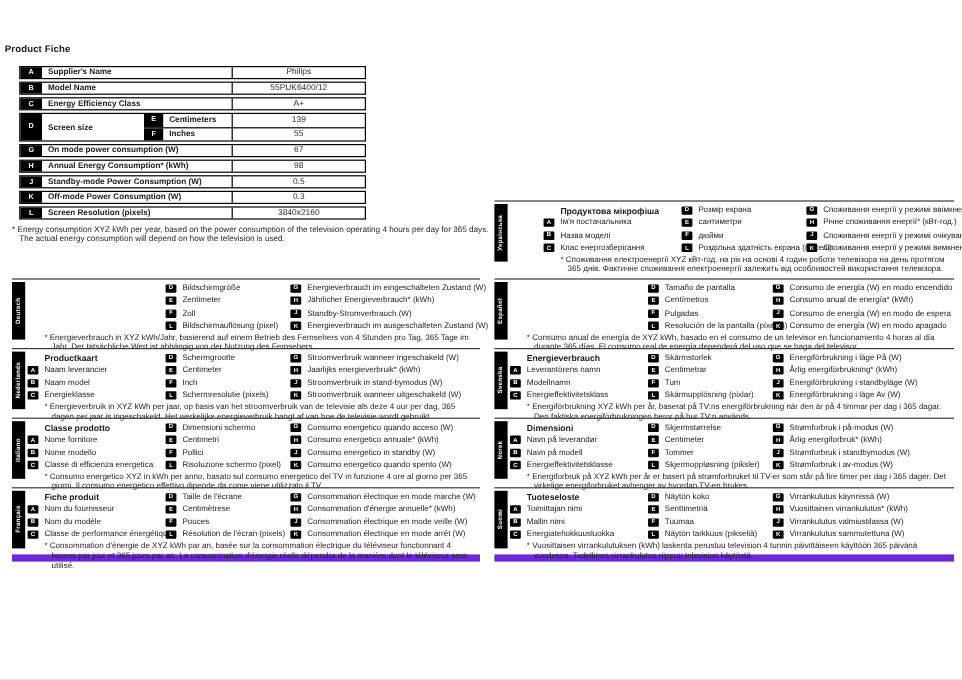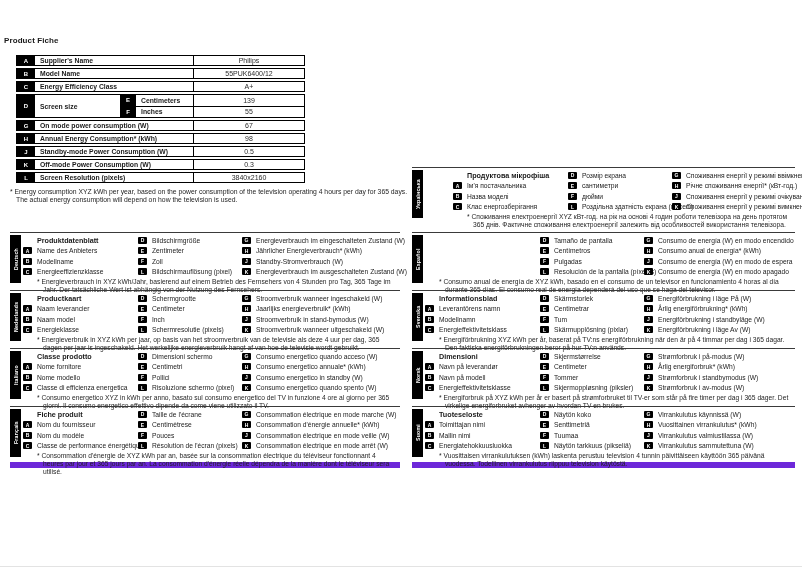--- a/index.html
+++ b/index.html
@@ -116,35 +116,20 @@
       <div class="f-value">3840x2160</div>
     </div>
   </div>
 
 <div class="en-footnote">* Energy consumption XYZ kWh per year, based on the power consumption of the television operating 4 hours per day for 365 days. The actual energy consumption will depend on how the television is used.</div>
 
 <div class="lang-col" id="col-left">
     <section class="section">
       <div class="lang-tab">Deutsch</div>
       <div class="sec-cols">
-        <div class="sec-col sec-col1">
-          <div class="sec-title">Produktdatenblatt</div>
-          <div class="sec-row">
-            <span class="sec-badge">A</span>
-            <span class="sec-label">Name des Anbieters</span>
-          </div>
-          <div class="sec-row">
-            <span class="sec-badge">B</span>
-            <span class="sec-label">Modellname</span>
-          </div>
-          <div class="sec-row">
-            <span class="sec-badge">C</span>
-            <span class="sec-label">Energieeffizienzklasse</span>
-          </div>
-        </div>
         <div class="sec-col sec-col2">
           <div class="sec-row">
             <span class="sec-badge">D</span>
             <span class="sec-label">Bildschirmgröße</span>
           </div>
           <div class="sec-row">
             <span class="sec-badge">E</span>
             <span class="sec-label">Zentimeter</span>
           </div>
           <div class="sec-row">
@@ -446,21 +431,21 @@
             <span class="sec-label">Consumo de energía (W) en modo apagado</span>
           </div>
         </div>
       </div>
       <div class="sec-foot">* Consumo anual de energía de XYZ kWh, basado en el consumo de un televisor en funcionamiento 4 horas al día durante 365 días. El consumo real de energía dependerá del uso que se haga del televisor.</div>
     </section>
     <section class="section">
       <div class="lang-tab">Svenska</div>
       <div class="sec-cols">
         <div class="sec-col sec-col1">
-          <div class="sec-title">Informationsblad</div>
+          <div class="sec-title">Energieverbrauch</div>
           <div class="sec-row">
             <span class="sec-badge">A</span>
             <span class="sec-label">Leverantörens namn</span>
           </div>
           <div class="sec-row">
             <span class="sec-badge">B</span>
             <span class="sec-label">Modellnamn</span>
           </div>
           <div class="sec-row">
             <span class="sec-badge">C</span>

